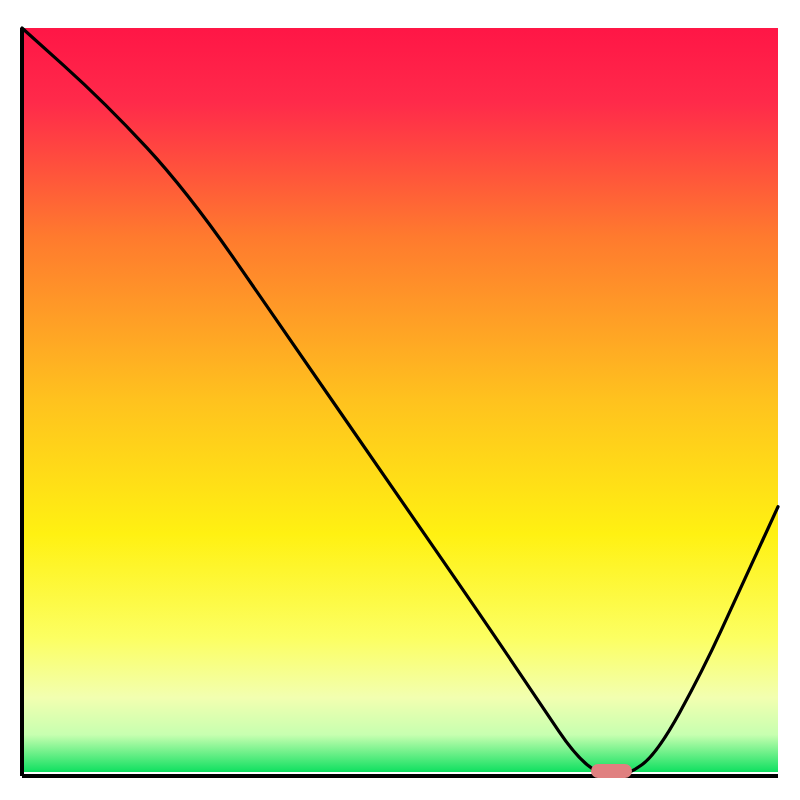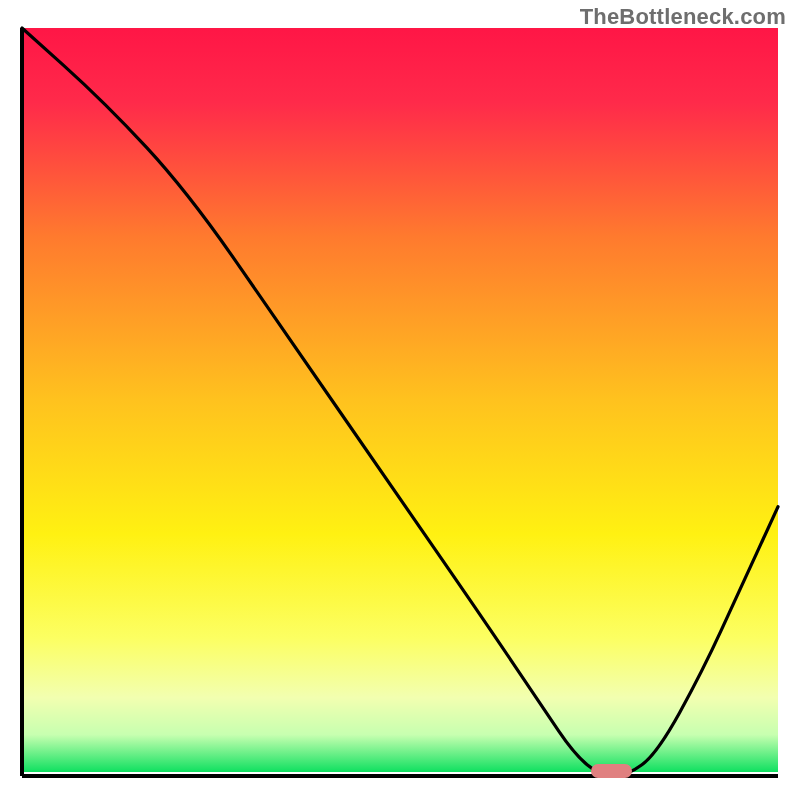--- a/index.html
+++ b/index.html
@@ -59,14 +59,13 @@
     <rect x="22" y="28" width="756" height="744" fill="url(#bg-grad)"></rect>
 
     <line x1="22" y1="28" x2="22" y2="776" stroke="#000" stroke-width="4"></line>
     <line x1="22" y1="776" x2="778" y2="776" stroke="#000" stroke-width="4"></line>
 
     <path id="curve-path" fill="none" stroke="#000" stroke-width="3.2" stroke-linejoin="round" stroke-linecap="round" d="M 22 28 Q 22 28 63.58 65.39999999999998 Q 105.16 102.79999999999995 146.74 147.67999999999995 Q 188.32 192.55999999999995 237.45999999999998 263.62 Q 286.59999999999997 334.68 335.74 405.74 Q 384.88 476.8 434.02 547.86 Q 483.15999999999997 618.9200000000001 513.4 663.8000000000001 Q 543.64 708.6800000000001 558.76 731.12 Q 573.88 753.56 587.11 764.78 Q 600.34 776 613.57 776 Q 626.8000000000001 776 641.9200000000001 764.78 Q 657.04 753.56 679.72 712.42 Q 702.4 671.28 721.3 630.14 Q 740.1999999999999 589 759.0999999999999 547.86 T 778 506.72"></path>
   </svg>
 
   <div id="valley-marker" class="marker" style="left: 590.89px; width: 41.58px; top: 764px; background: rgb(224, 128, 128);"></div>
 
-  <div class="watermark">TheBottleneck.com</div>
 </div>
 
 </body></html>

